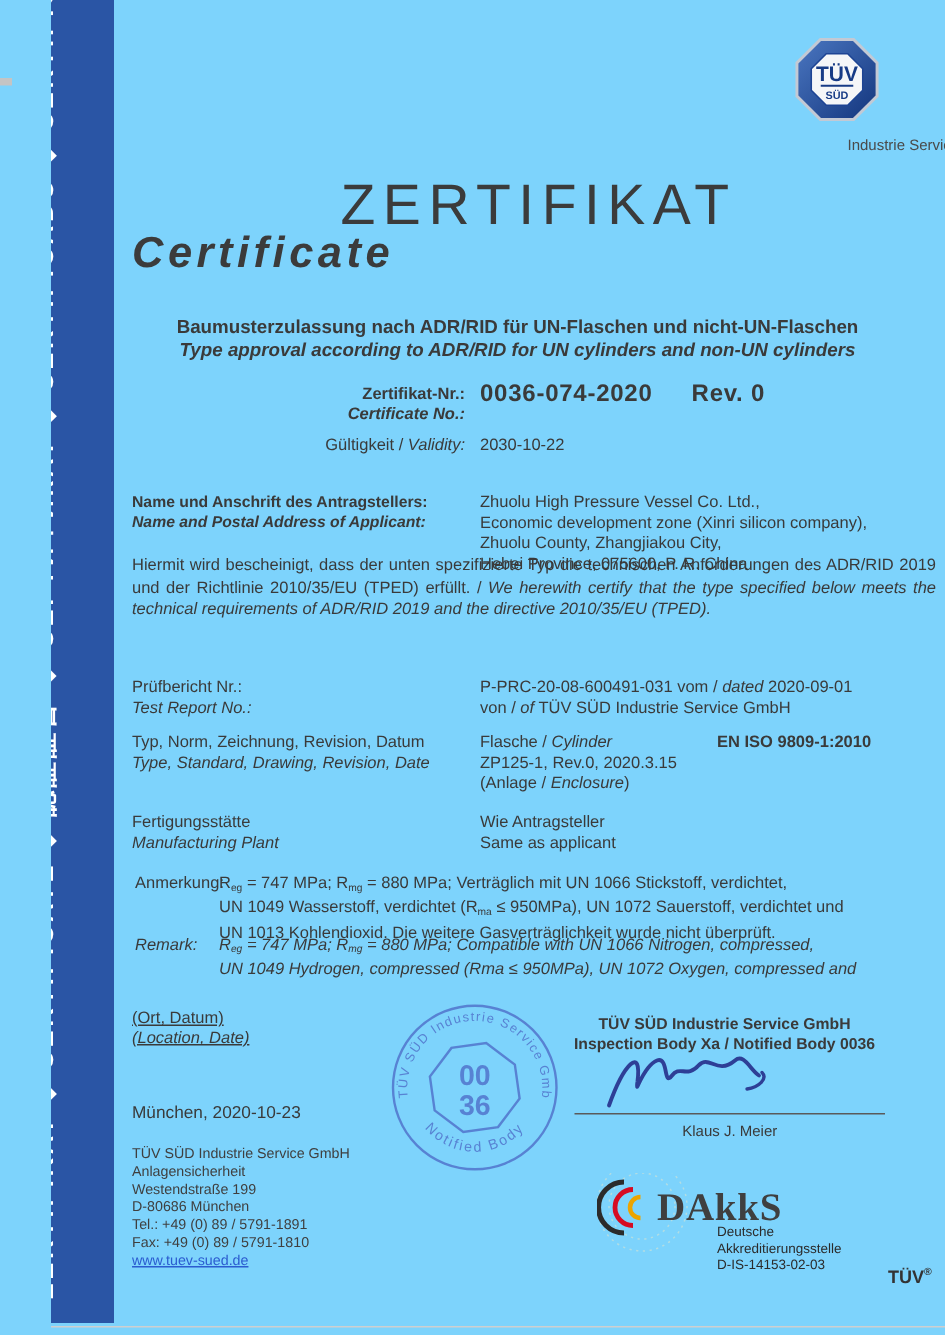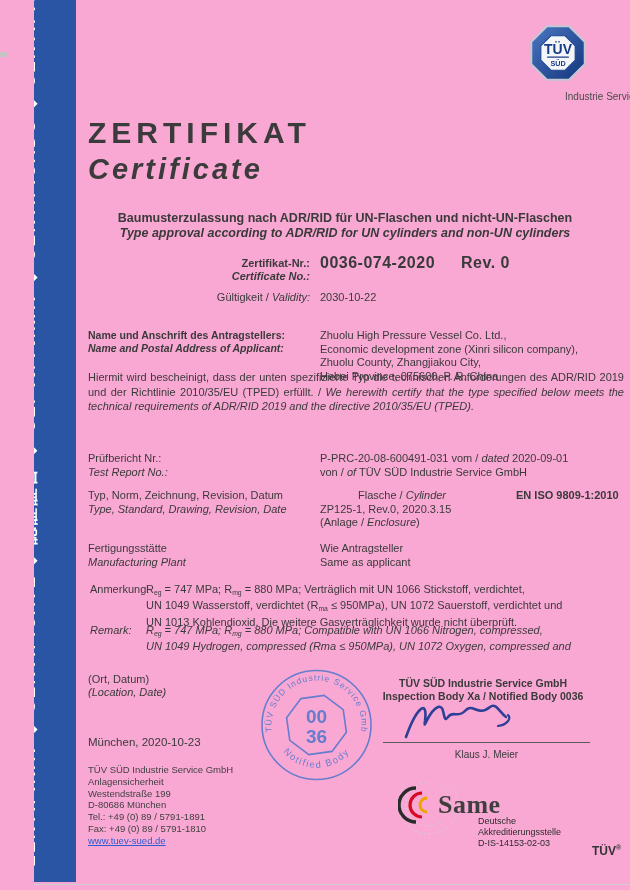--- a/index.html
+++ b/index.html
@@ -1,29 +1,29 @@
 <!DOCTYPE html>
 <html><head>
 <meta charset="utf-8">
 <style>
   html,body{margin:0;padding:0;background:#fff;}
-  .page{position:relative;width:630px;height:890px;background:#f9a8d4;overflow:hidden;
+  .page{position:relative;width:630px;height:890px;background:#7dd3fc;overflow:hidden;
         font-family:"Liberation Sans",sans-serif;color:#3a3a3a;}
   
   .band{position:absolute;left:34px;top:0;width:42px;height:882px;background:#2a55a5;overflow:hidden;}
   .band-text{position:absolute;left:7px;bottom:16px;transform-origin:0 100%;transform:rotate(-90deg);
              white-space:nowrap;color:#fff;font-weight:bold;font-size:17px;letter-spacing:2.5px;}
   .artifact{position:absolute;left:0;top:52px;width:8px;height:5px;background:#c4c4c4;}
   .bottom-rule{position:absolute;left:34px;top:884px;width:596px;height:1px;background:#cfcfcf;}
   
   .logo-wrap{position:absolute;left:521px;top:22px;width:74px;text-align:center;}
   .logo-caption{font-size:10px;color:#4a4a4a;margin-top:3px;white-space:nowrap;padding-left:44px;}
   
-  .title-de{position:absolute;left:88px;top:116px;width:542px;
-            font-size:30px;font-weight:bold;letter-spacing:5px;color:#3b3b3b;}
+  .title-de{position:absolute;left:88px;top:116px;width:542px;text-align:center;
+            font-size:38px;font-weight:normal;letter-spacing:5px;color:#3b3b3b;}
   .title-en{position:absolute;left:88px;top:153px;width:542px;text-align:left;
             font-size:29px;font-weight:bold;font-style:italic;letter-spacing:3px;color:#3b3b3b;}
   .subtitle{position:absolute;left:60px;top:211px;width:570px;text-align:center;
             font-size:12.5px;font-weight:bold;line-height:14.5px;}
   .subtitle .en{font-style:italic;}
   
   .lblcol-r{position:absolute;left:88px;width:222px;text-align:right;font-size:11px;line-height:13px;}
   .lbl-de-b{font-weight:bold;}
   .lbl-en-b{font-weight:bold;font-style:italic;}
   .lbl-en{font-style:italic;}
@@ -35,21 +35,21 @@
         text-align:justify;}
   .para .en{font-style:italic;}
   .sg-i{font-style:italic;}
   .sg-sub{font-size:0.62em;vertical-align:-0.28em;}
   .std{font-weight:bold;}
   
   .rem-label{position:absolute;left:90px;width:56px;font-size:11px;line-height:13.5px;}
   .rem-lines{position:absolute;left:146px;width:478px;font-size:11px;line-height:13.5px;}
   .rem-lines.it{font-style:italic;}
   
-  .ort{position:absolute;left:88px;top:673px;font-size:11px;line-height:13px;}
+  .ort{position:absolute;left:88px;top:673px;font-size:11px;line-height:13px;text-decoration:underline;}
   .muenchen{position:absolute;left:88px;top:736px;font-size:11.5px;}
   .insp{position:absolute;left:372px;top:677px;width:222px;text-align:center;
         font-size:10.5px;font-weight:bold;line-height:12.5px;}
   .sig-svg{position:absolute;left:398px;top:693px;}
   .sig-line{position:absolute;left:383px;top:742px;width:207px;height:1px;background:#5a5a5a;}
   .signer{position:absolute;left:383px;top:749px;width:207px;text-align:center;font-size:10px;}
   .stamp-svg{position:absolute;left:257px;top:663px;}
   .addr{position:absolute;left:88px;top:764px;font-size:9.5px;line-height:11.8px;color:#3f3f3f;}
   .addr a{color:#2b5cd0;text-decoration:underline;}
   .dakks-wrap{position:absolute;left:398px;top:782px;width:200px;height:70px;}
@@ -128,21 +128,21 @@
     <div><span>P-PRC-20-08-600491-031 vom / </span><span class="sg-i">dated</span><span> 2020-09-01</span></div>
     <div><span>von / </span><span class="sg-i">of</span><span> TÜV SÜD Industrie Service GmbH</span></div>
   </div>
 
   <div class="lblcol-l" style="top:489px;font-size:11px;line-height:13.5px;">
     <div>Typ, Norm, Zeichnung, Revision, Datum</div>
     <div class="lbl-en">Type, Standard, Drawing, Revision, Date</div>
   </div>
   <div class="valcol" style="top:489px;width:304px;">
     <div style="display:flex;">
-      <span style="width:158px;margin-left:38px;"><span>Flasche / </span><span class="sg-i">Cylinder</span></span>
+      <span style="width:158px;"><span>Flasche / </span><span class="sg-i">Cylinder</span></span>
       <span class="std">EN ISO 9809-1:2010</span>
     </div>
     <div>ZP125-1, Rev.0, 2020.3.15</div>
     <div><span>(Anlage / </span><span class="sg-i">Enclosure</span><span>)</span></div>
   </div>
 
   <div class="lblcol-l" style="top:542px;font-size:11px;line-height:13.5px;">
     <div>Fertigungsstätte</div>
     <div class="lbl-en">Manufacturing Plant</div>
   </div>
@@ -210,21 +210,21 @@
   </div>
 
   <div class="dakks-wrap">
     <svg width="80" height="66" viewBox="0 0 80 66" style="position:absolute;left:0;top:0;">
       <circle cx="30" cy="22" r="30" fill="none" stroke="#bfe0dd" stroke-width="1" stroke-dasharray="1.5,3" opacity="0.8"></circle>
       <circle cx="30" cy="22" r="22" fill="none" stroke="#bfe0dd" stroke-width="1" stroke-dasharray="1.5,3" opacity="0.8"></circle>
       <path d="M 18,6 A 17,17 0 0 0 18,40" fill="none" stroke="#2b2b2b" stroke-width="3.4"></path>
       <path d="M 24,11 A 12,12 0 0 0 24,35" fill="none" stroke="#d60b22" stroke-width="3.2"></path>
       <path d="M 29,16 A 7,7 0 0 0 29,30" fill="none" stroke="#eca400" stroke-width="3"></path>
     </svg>
-    <div class="dakks-name">Same</div>
+    <div class="dakks-name">DAkkS</div>
     <div class="dakks-sub">
       <div>Deutsche</div>
       <div>Akkreditierungsstelle</div>
       <div>D-IS-14153-02-03</div>
     </div>
   </div>
 
   <div class="tm">
     <span>TÜV</span><sup>®</sup>
   </div>

